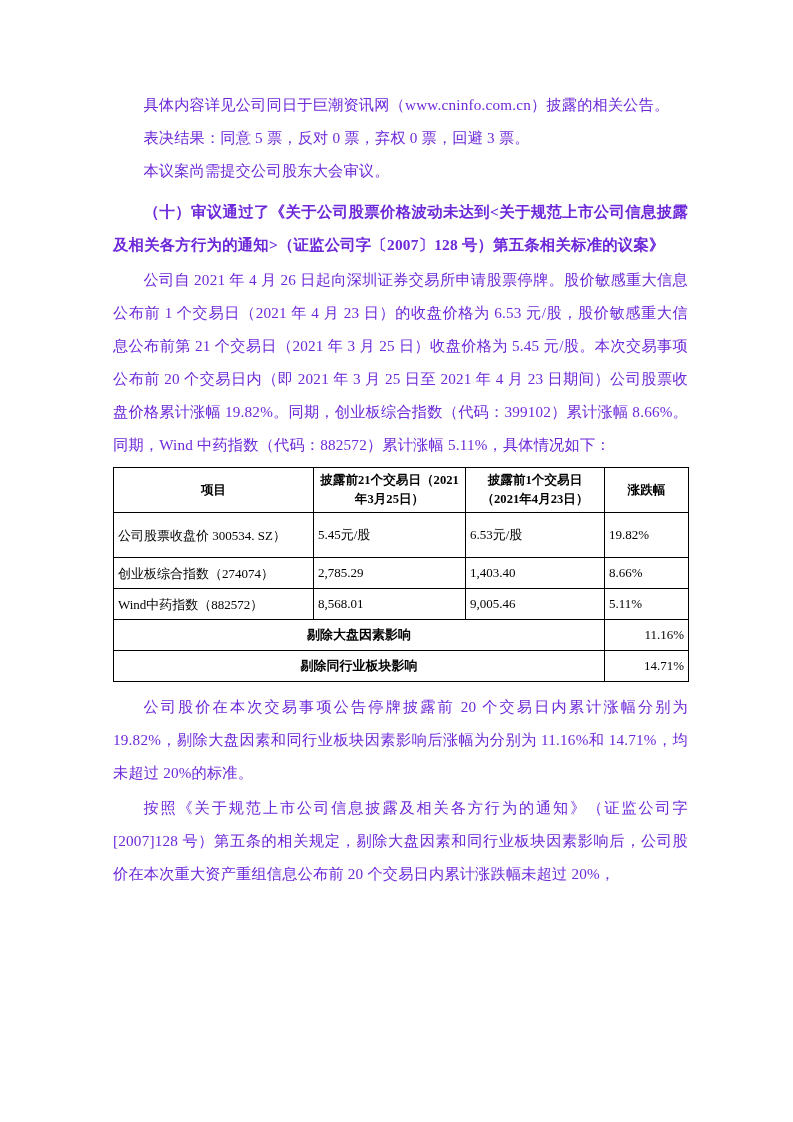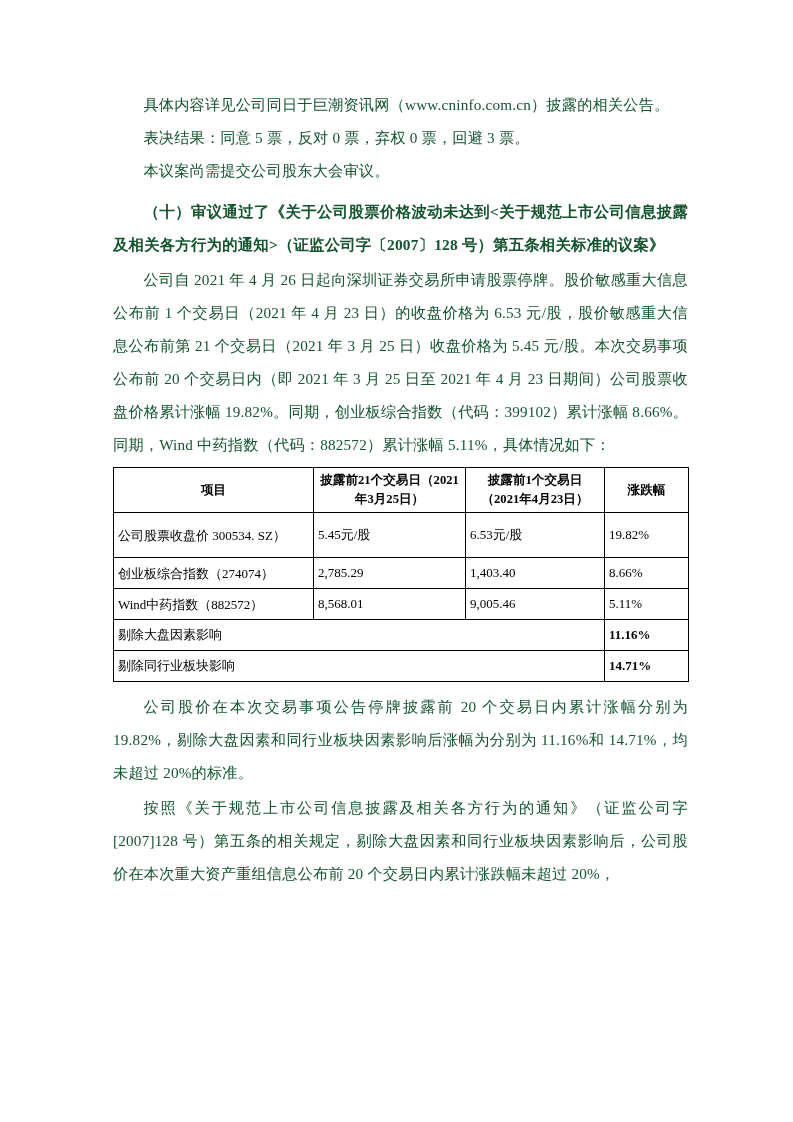--- a/index.html
+++ b/index.html
@@ -22,21 +22,21 @@
   .content {
     position: absolute;
     left: 113px;
     top: 88px;
     width: 575px;
   }
   p {
     margin: 0 0 0 0;
     font-size: 15.2px;
     line-height: 33px;
-    color: #14532d;
+    color: #6d28d9;
     text-align: justify;
     text-justify: inter-ideograph;
     letter-spacing: 0.2px;
   }
   .indent2 {
     text-indent: 2em;
   }
   .heading {
     font-weight: bold;
     text-indent: 2em;
@@ -74,27 +74,27 @@
   .cell-center {
     text-align: left;
   }
   .row-tall td {
     height: 38px;
   }
   .row-std td {
     height: 24px;
   }
   .summary-label {
-    text-align: left;
-    font-weight: normal;
+    text-align: center;
+    font-weight: bold;
     font-size: 12.8px;
   }
   .summary-value {
-    text-align: left;
-    font-weight: bold;
+    text-align: right;
+    font-weight: normal;
     font-size: 12.8px;
   }
 </style>
 </head>
 <body>
 
 <div class="page">
   <div class="content">
 
     <p class="indent2">具体内容详见公司同日于巨潮资讯网（www.cninfo.com.cn）披露的相关公告。</p>

